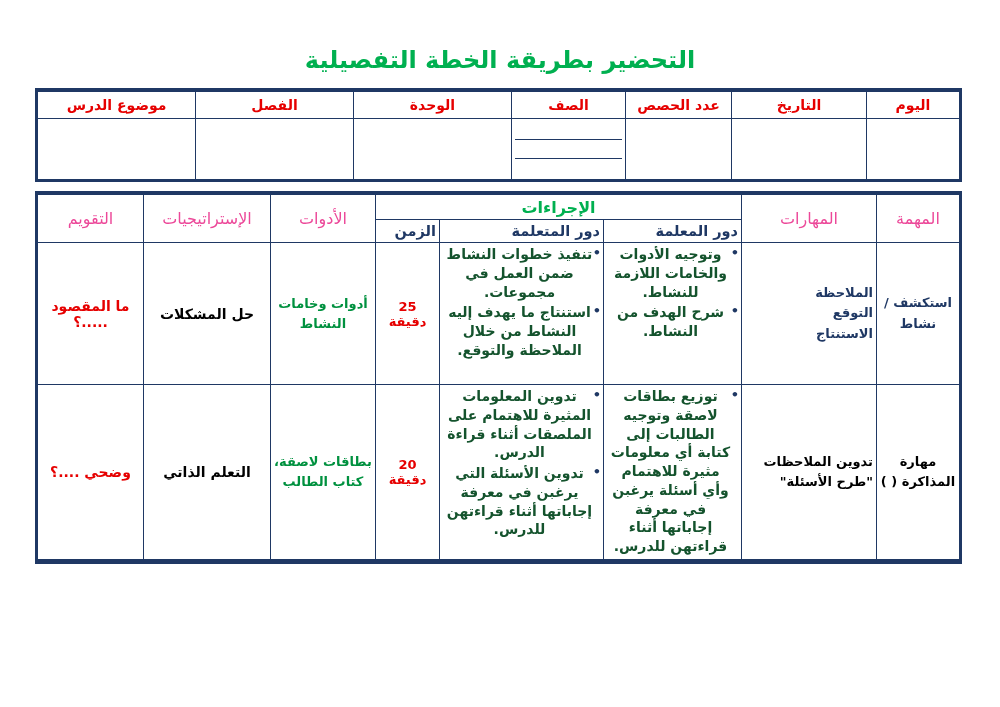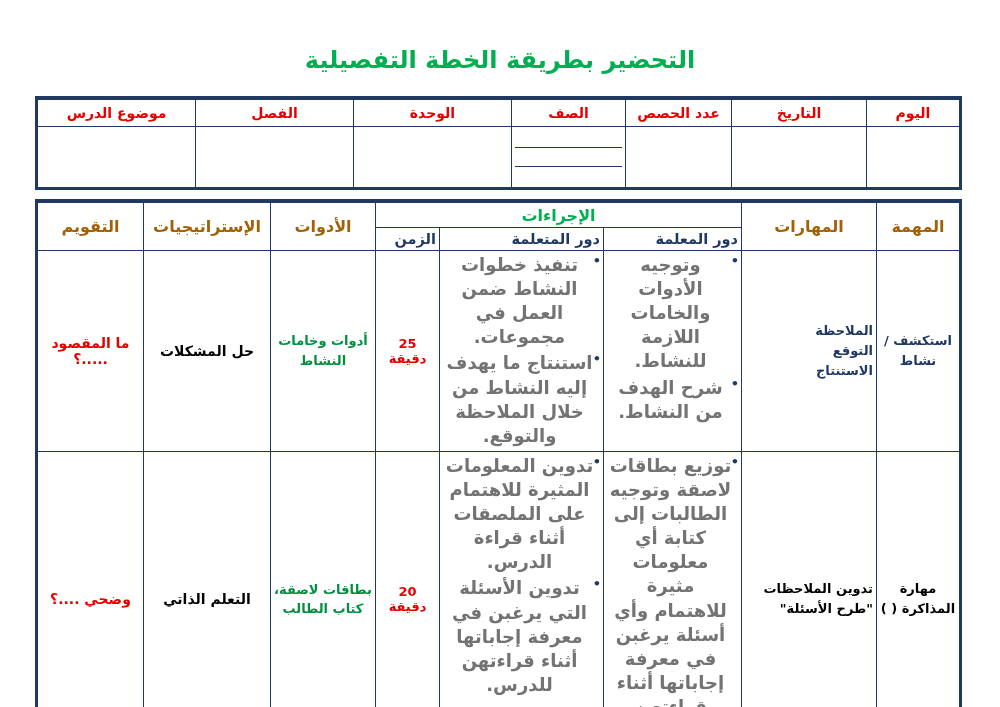--- a/index.html
+++ b/index.html
@@ -1,41 +1,41 @@
 <!DOCTYPE html>
 <html lang="ar"><head>
 <meta charset="utf-8">
 <style>
   html,body{margin:0;padding:0;background:#ffffff;}
   body{width:1000px;height:707px;font-family:"DejaVu Sans",sans-serif;font-weight:700;overflow:hidden;}
   .page{width:1000px;height:707px;direction:rtl;}
-  .title{margin:46px 0 22px 0;text-align:center;color:#00b050;font-size:24px;font-weight:700;}
+  .title{margin:46px 0 14px 0;text-align:center;color:#00b050;font-size:24px;font-weight:700;}
   table.t{border-collapse:collapse;table-layout:fixed;width:924px;margin:0 38px;direction:rtl;}
   table.t th,table.t td{border:1px solid #1f3864;padding:1px 3px;overflow:hidden;}
   table.info{border:3px solid #1f3864;border-top-width:4px;}
   table.info th{height:24px;color:#e60000;font-size:14px;font-weight:700;text-align:center;vertical-align:middle;}
   table.info td{height:58px;}
   td.grade-cell{padding:0;vertical-align:top;}
   .grade-sub{display:flex;flex-direction:column;height:58px;}
   .grade-sub>div{flex:1;}
   .grade-sub>div:nth-child(1),.grade-sub>div:nth-child(2){border-bottom:1px solid #1f3864;}
   table.plan{margin-top:9px;border:3px solid #1f3864;border-top-width:4px;border-bottom-width:5px;}
-  table.plan th.main{color:#a16207;font-size:16px;font-weight:700;text-align:center;vertical-align:middle;}
+  table.plan th.main{color:#ec4899;font-size:16px;font-weight:400;text-align:center;vertical-align:middle;}
   table.plan tr.h1 th{height:22px;}
   table.plan tr.h2 th{height:20px;}
   th.proc{color:#00b050;font-size:16px;text-align:center;vertical-align:middle;}
   th.subh{color:#1f3864;font-size:14.5px;text-align:right;vertical-align:middle;}
   tr.r1>td{height:139px;}
   tr.r2>td{height:168px;}
   td.c-task{vertical-align:middle;text-align:center;color:#1f3864;font-size:13px;line-height:1.55;}
   td.c-task.black{color:#000000;}
   td.c-skills{vertical-align:middle;text-align:right;color:#1f3864;font-size:13px;line-height:1.55;}
   td.c-skills.black{color:#000000;}
   td.c-role{vertical-align:top;padding:3px 3px;}
-  ul.bullets{list-style:none;margin:0;padding:1px 6px 0 2px;text-align:center;color:#737373;font-size:18px;line-height:1.34;}
+  ul.bullets{list-style:none;margin:0;padding:1px 6px 0 2px;text-align:center;color:#14532d;font-size:14px;line-height:1.34;}
   ul.bullets li{position:relative;margin-bottom:2px;}
   ul.bullets li::before{content:"\2022";position:absolute;right:-7px;top:-1px;color:#1f3864;font-size:13px;}
   td.c-time{vertical-align:middle;text-align:center;color:#e60000;font-size:13px;}
   td.c-tools{vertical-align:middle;text-align:center;color:#00913f;font-size:13px;line-height:1.5;}
   td.c-strat{vertical-align:middle;text-align:center;color:#000000;font-size:14px;}
   td.c-eval{vertical-align:middle;text-align:center;color:#e60000;font-size:14px;}
   .line{display:block;}
 </style>
 </head>
 <body>

